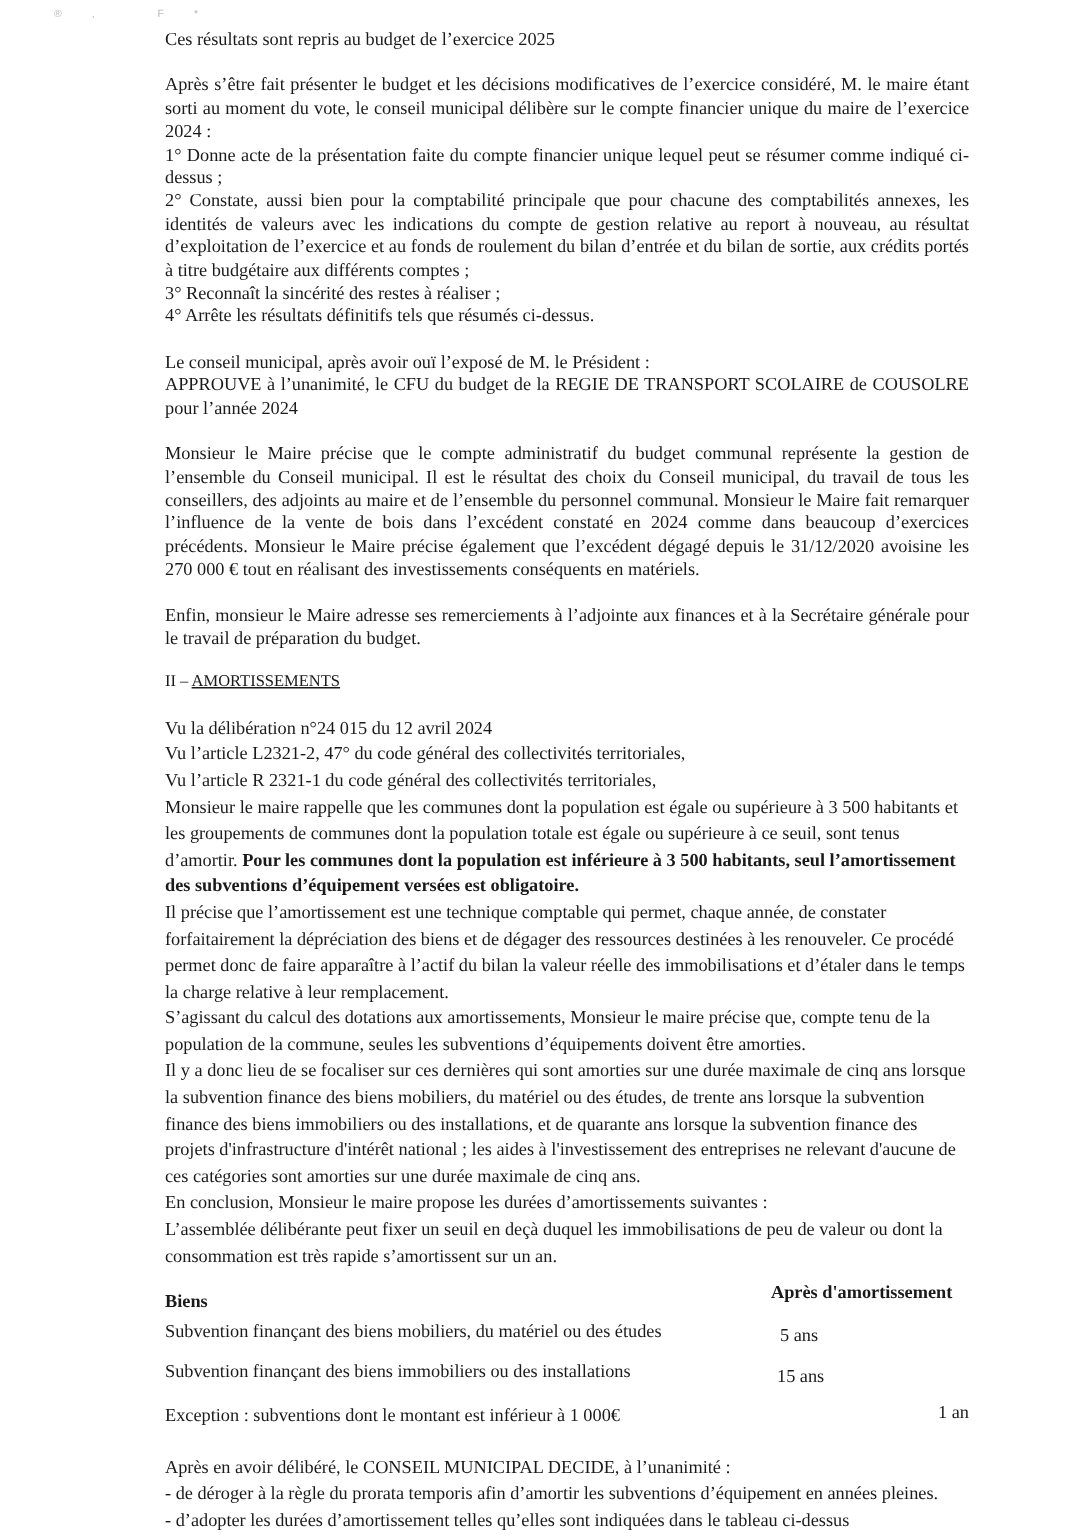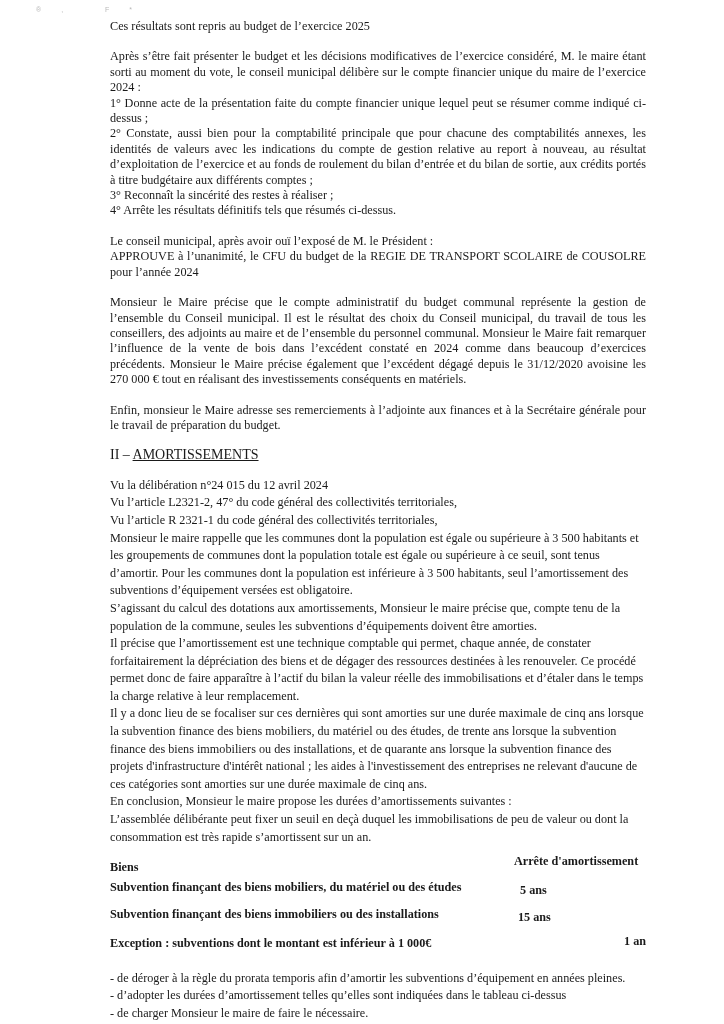--- a/index.html
+++ b/index.html
@@ -5,24 +5,24 @@
   html, body { margin: 0; padding: 0; background: #ffffff; }
   body { width: 724px; height: 1024px; position: relative; overflow: hidden;
          font-family: "Liberation Serif", serif; color: #1a1a1a; }
   .scanmarks { position: absolute; top: 6px; left: 36px; font-size: 7px; color: #b8b8b8;
                font-family: "Liberation Sans", sans-serif; letter-spacing: 20px; }
   .page { position: absolute; left: 110px; width: 536px; font-size: 12.2px; line-height: 15.4px; }
   p { margin: 0; }
   .j { text-align: justify; }
   .gap { height: 15px; }
   .sec2 { line-height: 17.6px; }
-  .bold { font-weight: normal; }
+  .bold { font-weight: bold; }
   .u { text-decoration: underline; }
   table.amort { border-collapse: collapse; width: 536px; margin-top: 8px; }
-  table.amort td, table.amort th { padding: 0; text-align: left; vertical-align: top; font-size: 12.2px; font-weight: bold; }
+  table.amort td, table.amort th { padding: 0; text-align: left; vertical-align: top; font-size: 12.2px; }
   table.amort th { font-weight: bold; height: 20px; }
   table.amort td { height: 24px; }
   table.amort .c2 { width: 126px; padding-left: 0; }
   table.amort td.c2 { padding-left: 6px; }
   .list p { line-height: 17.2px; }
 </style>
 </head>
 <body>
 
 <div class="scanmarks">
@@ -39,58 +39,59 @@
   <p>3° Reconnaît la sincérité des restes à réaliser ;</p>
   <p>4° Arrête les résultats définitifs tels que résumés ci-dessus.</p>
   <div class="gap"></div>
   <p>Le conseil municipal, après avoir ouï l’exposé de M. le Président :</p>
   <p class="j">APPROUVE à l’unanimité, le CFU du budget de la REGIE DE TRANSPORT SCOLAIRE de COUSOLRE pour l’année 2024</p>
   <div class="gap"></div>
   <p class="j">Monsieur le Maire précise que le compte administratif du budget communal représente la gestion de l’ensemble du Conseil municipal. Il est le résultat des choix du Conseil municipal, du travail de tous les conseillers, des adjoints au maire et de l’ensemble du personnel communal. Monsieur le Maire fait remarquer l’influence de la vente de bois dans l’excédent constaté en 2024 comme dans beaucoup d’exercices précédents. Monsieur le Maire précise également que l’excédent dégagé depuis le 31/12/2020 avoisine les 270 000 € tout en réalisant des investissements conséquents en matériels.</p>
   <div class="gap"></div>
   <p class="j">Enfin, monsieur le Maire adresse ses remerciements à l’adjointe aux finances et à la Secrétaire générale pour le travail de préparation du budget.</p>
   <div class="gap" style="height:14px;"></div>
-  <p style="font-size:14px;">
+  <p style="font-size:11px;">
     <span>II – </span><span class="u">AMORTISSEMENTS</span>
   </p>
   <div class="gap" style="height:14px;"></div>
   <div class="sec2">
     <p>Vu la délibération n°24 015 du 12 avril 2024</p>
     <p>Vu l’article L2321-2, 47° du code général des collectivités territoriales,</p>
     <p>Vu l’article R 2321-1 du code général des collectivités territoriales,</p>
     <p>
       <span>Monsieur le maire rappelle que les communes dont la population est égale ou supérieure à 3 500 habitants et les groupements de communes dont la population totale est égale ou supérieure à ce seuil, sont tenus d’amortir. </span><span class="bold">Pour les communes dont la population est inférieure à 3 500 habitants, seul l’amortissement des subventions d’équipement versées est obligatoire.</span>
     </p>
+    <p>Il précise que l’amortissement est une technique comptable qui permet, chaque année, de constater forfaitairement la dépréciation des biens et de dégager des ressources destinées à les renouveler. Ce procédé permet donc de faire apparaître à l’actif du bilan la valeur réelle des immobilisations et d’étaler dans le temps la charge relative à leur remplacement.</p>
     <p>S’agissant du calcul des dotations aux amortissements, Monsieur le maire précise que, compte tenu de la population de la commune, seules les subventions d’équipements doivent être amorties.</p>
-    <p>Il précise que l’amortissement est une technique comptable qui permet, chaque année, de constater forfaitairement la dépréciation des biens et de dégager des ressources destinées à les renouveler. Ce procédé permet donc de faire apparaître à l’actif du bilan la valeur réelle des immobilisations et d’étaler dans le temps la charge relative à leur remplacement.</p>
     <p>Il y a donc lieu de se focaliser sur ces dernières qui  sont amorties sur une durée maximale de cinq ans lorsque la subvention finance des biens mobiliers, du matériel ou des études, de trente ans lorsque la subvention finance des biens immobiliers ou des installations, et de quarante ans lorsque la subvention finance des projets d'infrastructure d'intérêt national ; les aides à l'investissement des entreprises ne relevant d'aucune de ces catégories sont amorties sur une durée maximale de cinq ans.</p>
     <p>En conclusion, Monsieur le maire propose les durées d’amortissements suivantes :</p>
     <p>L’assemblée délibérante peut fixer un seuil en deçà duquel les immobilisations de peu de valeur ou dont la consommation est très rapide s’amortissent sur un an.</p>
   </div>
 
   <table class="amort">
     <tbody>
         <tr>
       <th style="padding-top:6px;">Biens</th>
-      <th class="c2">Arrête d'amortissement</th>
+      <th class="c2">Après d'amortissement</th>
     </tr>
     <tr>
       <td>Subvention finançant des biens mobiliers, du matériel ou des études</td>
       <td class="c2" style="padding-top:3px;">5 ans</td>
     </tr>
     <tr>
       <td>Subvention finançant des biens immobiliers ou des installations</td>
       <td class="c2" style="padding-top:3px;padding-left:4px;margin-top:22px;">15 ans</td>
     </tr>
     <tr>
       <td style="padding-top:2px;">Exception : subventions dont le montant est inférieur à 1 000€</td>
       <td class="c2" style="padding-left:4px;text-align:right;">1 an</td>
     </tr>
   </tbody>
     </table>
 
   <div class="gap" style="height:10px;"></div>
   <div class="list">
+    <p>Après en avoir délibéré, le CONSEIL MUNICIPAL DECIDE, à l’unanimité :</p>
     <p>- de déroger à la règle du prorata temporis afin d’amortir les subventions d’équipement en années pleines.</p>
     <p>- d’adopter les durées d’amortissement telles qu’elles sont indiquées dans le tableau ci-dessus</p>
     <p>- de charger Monsieur le maire de faire le nécessaire.</p>
   </div>
 </div>
 
 </body></html>

